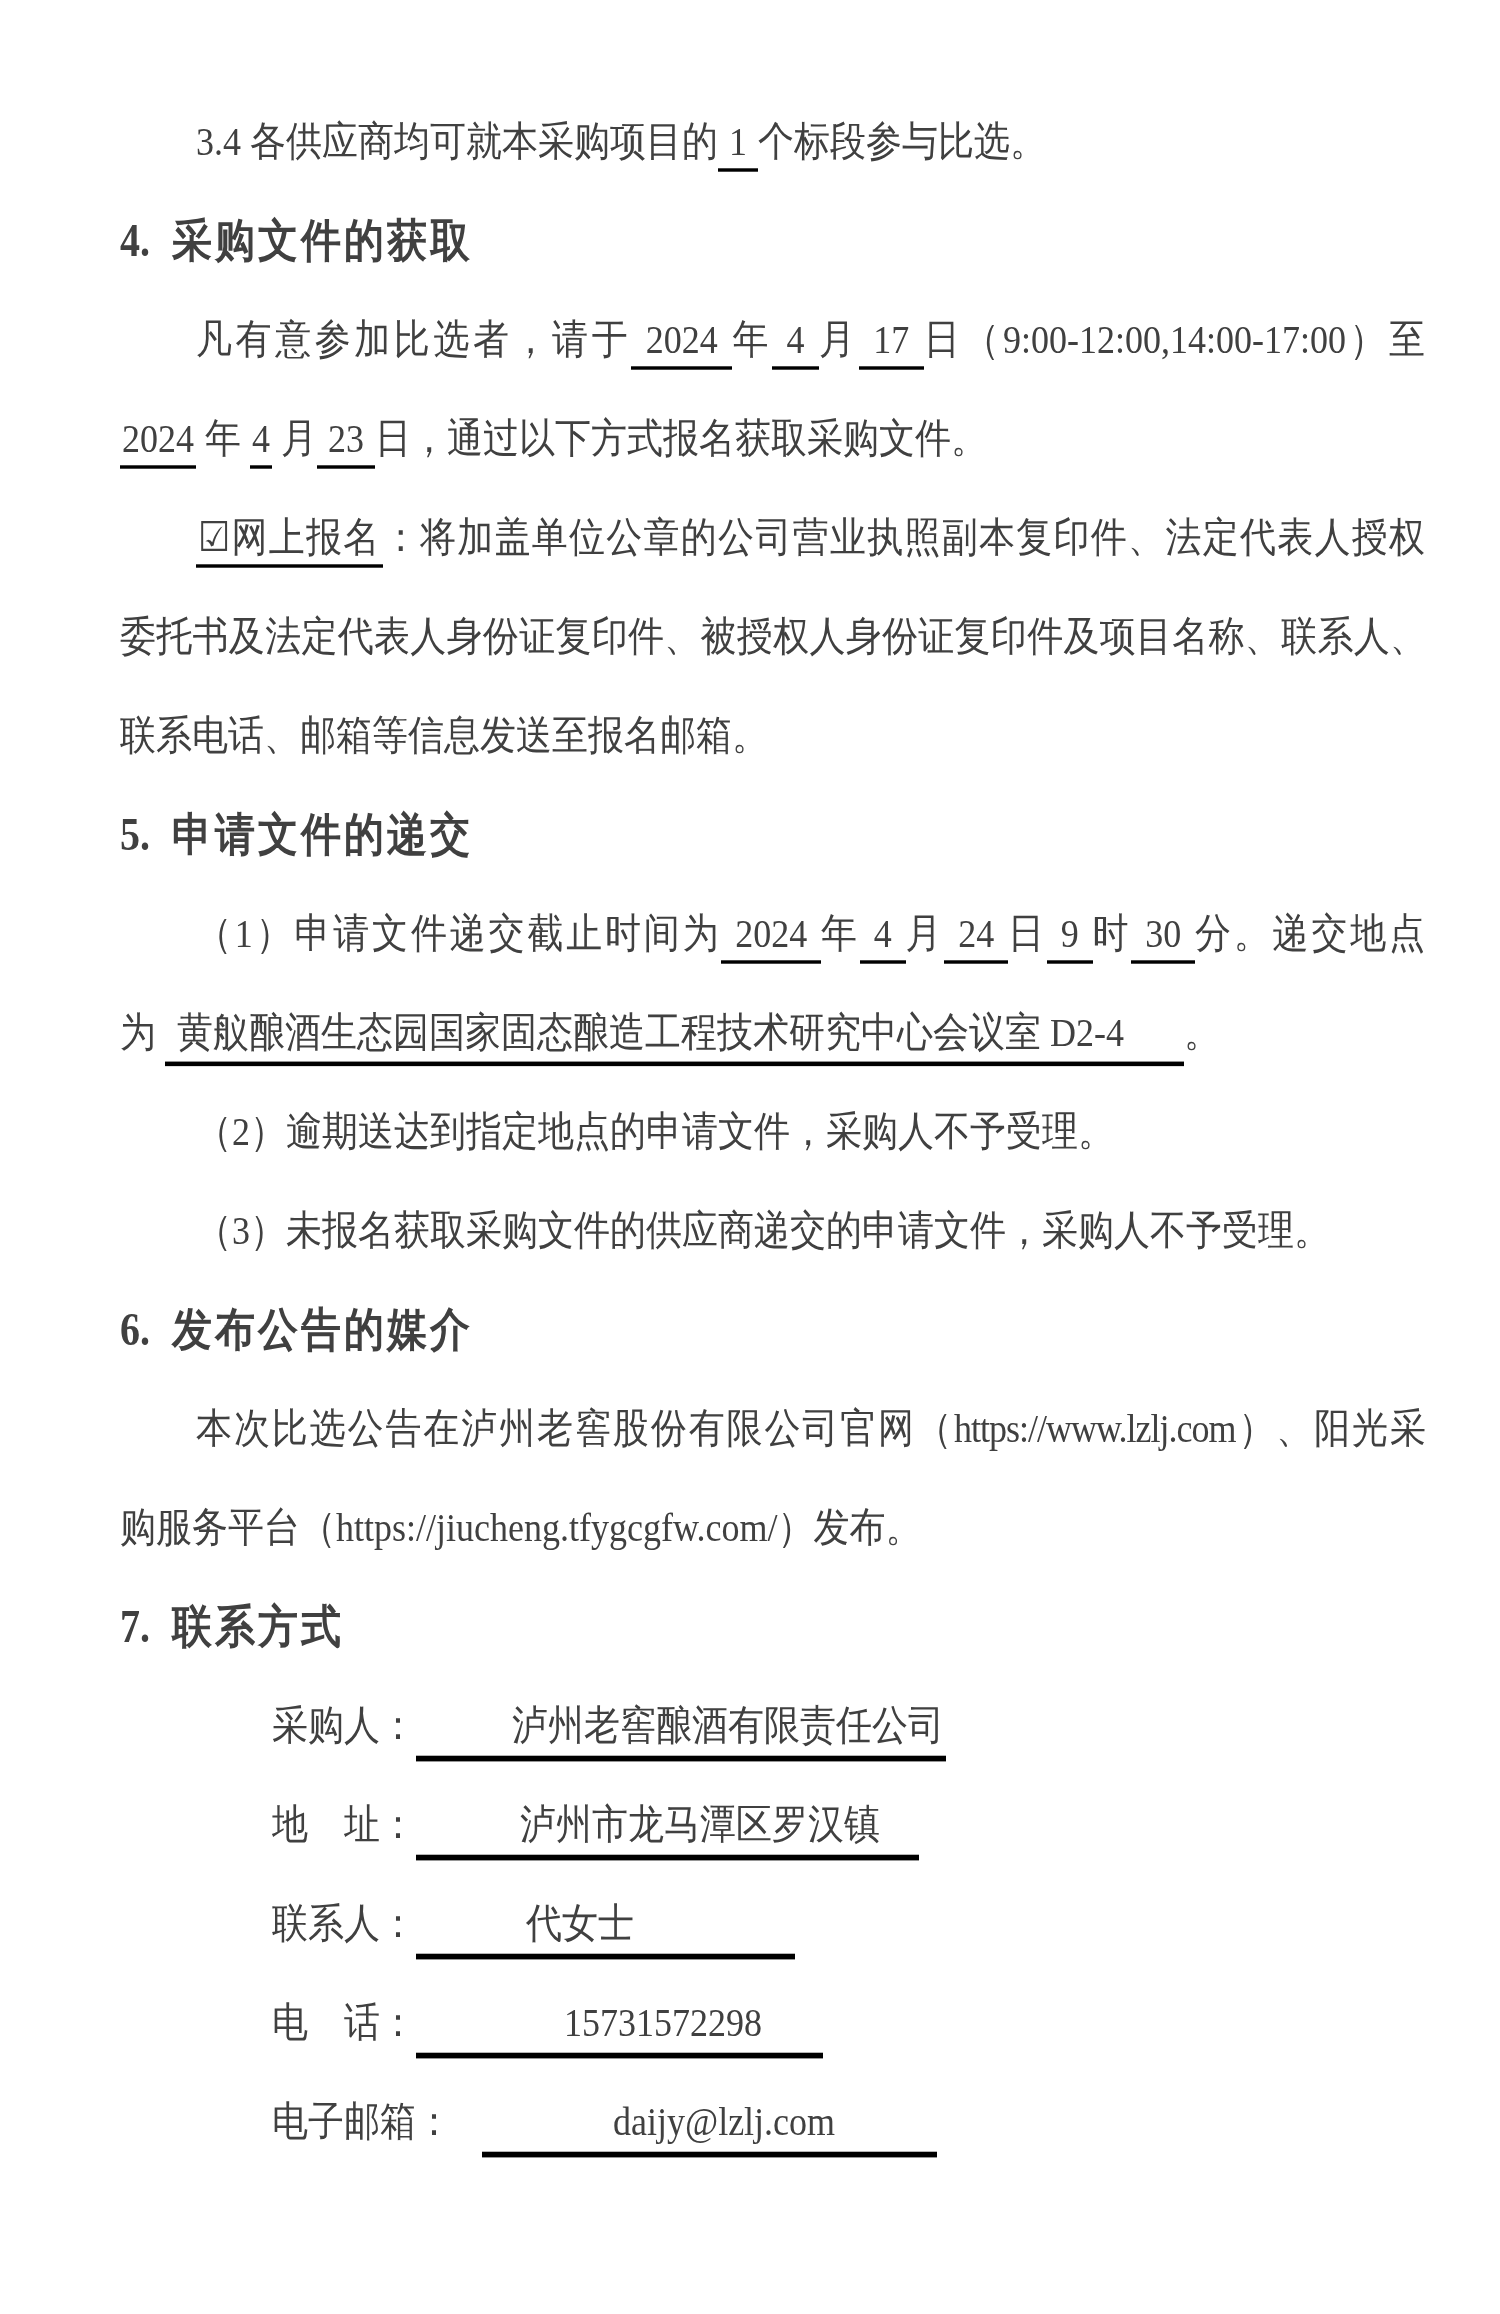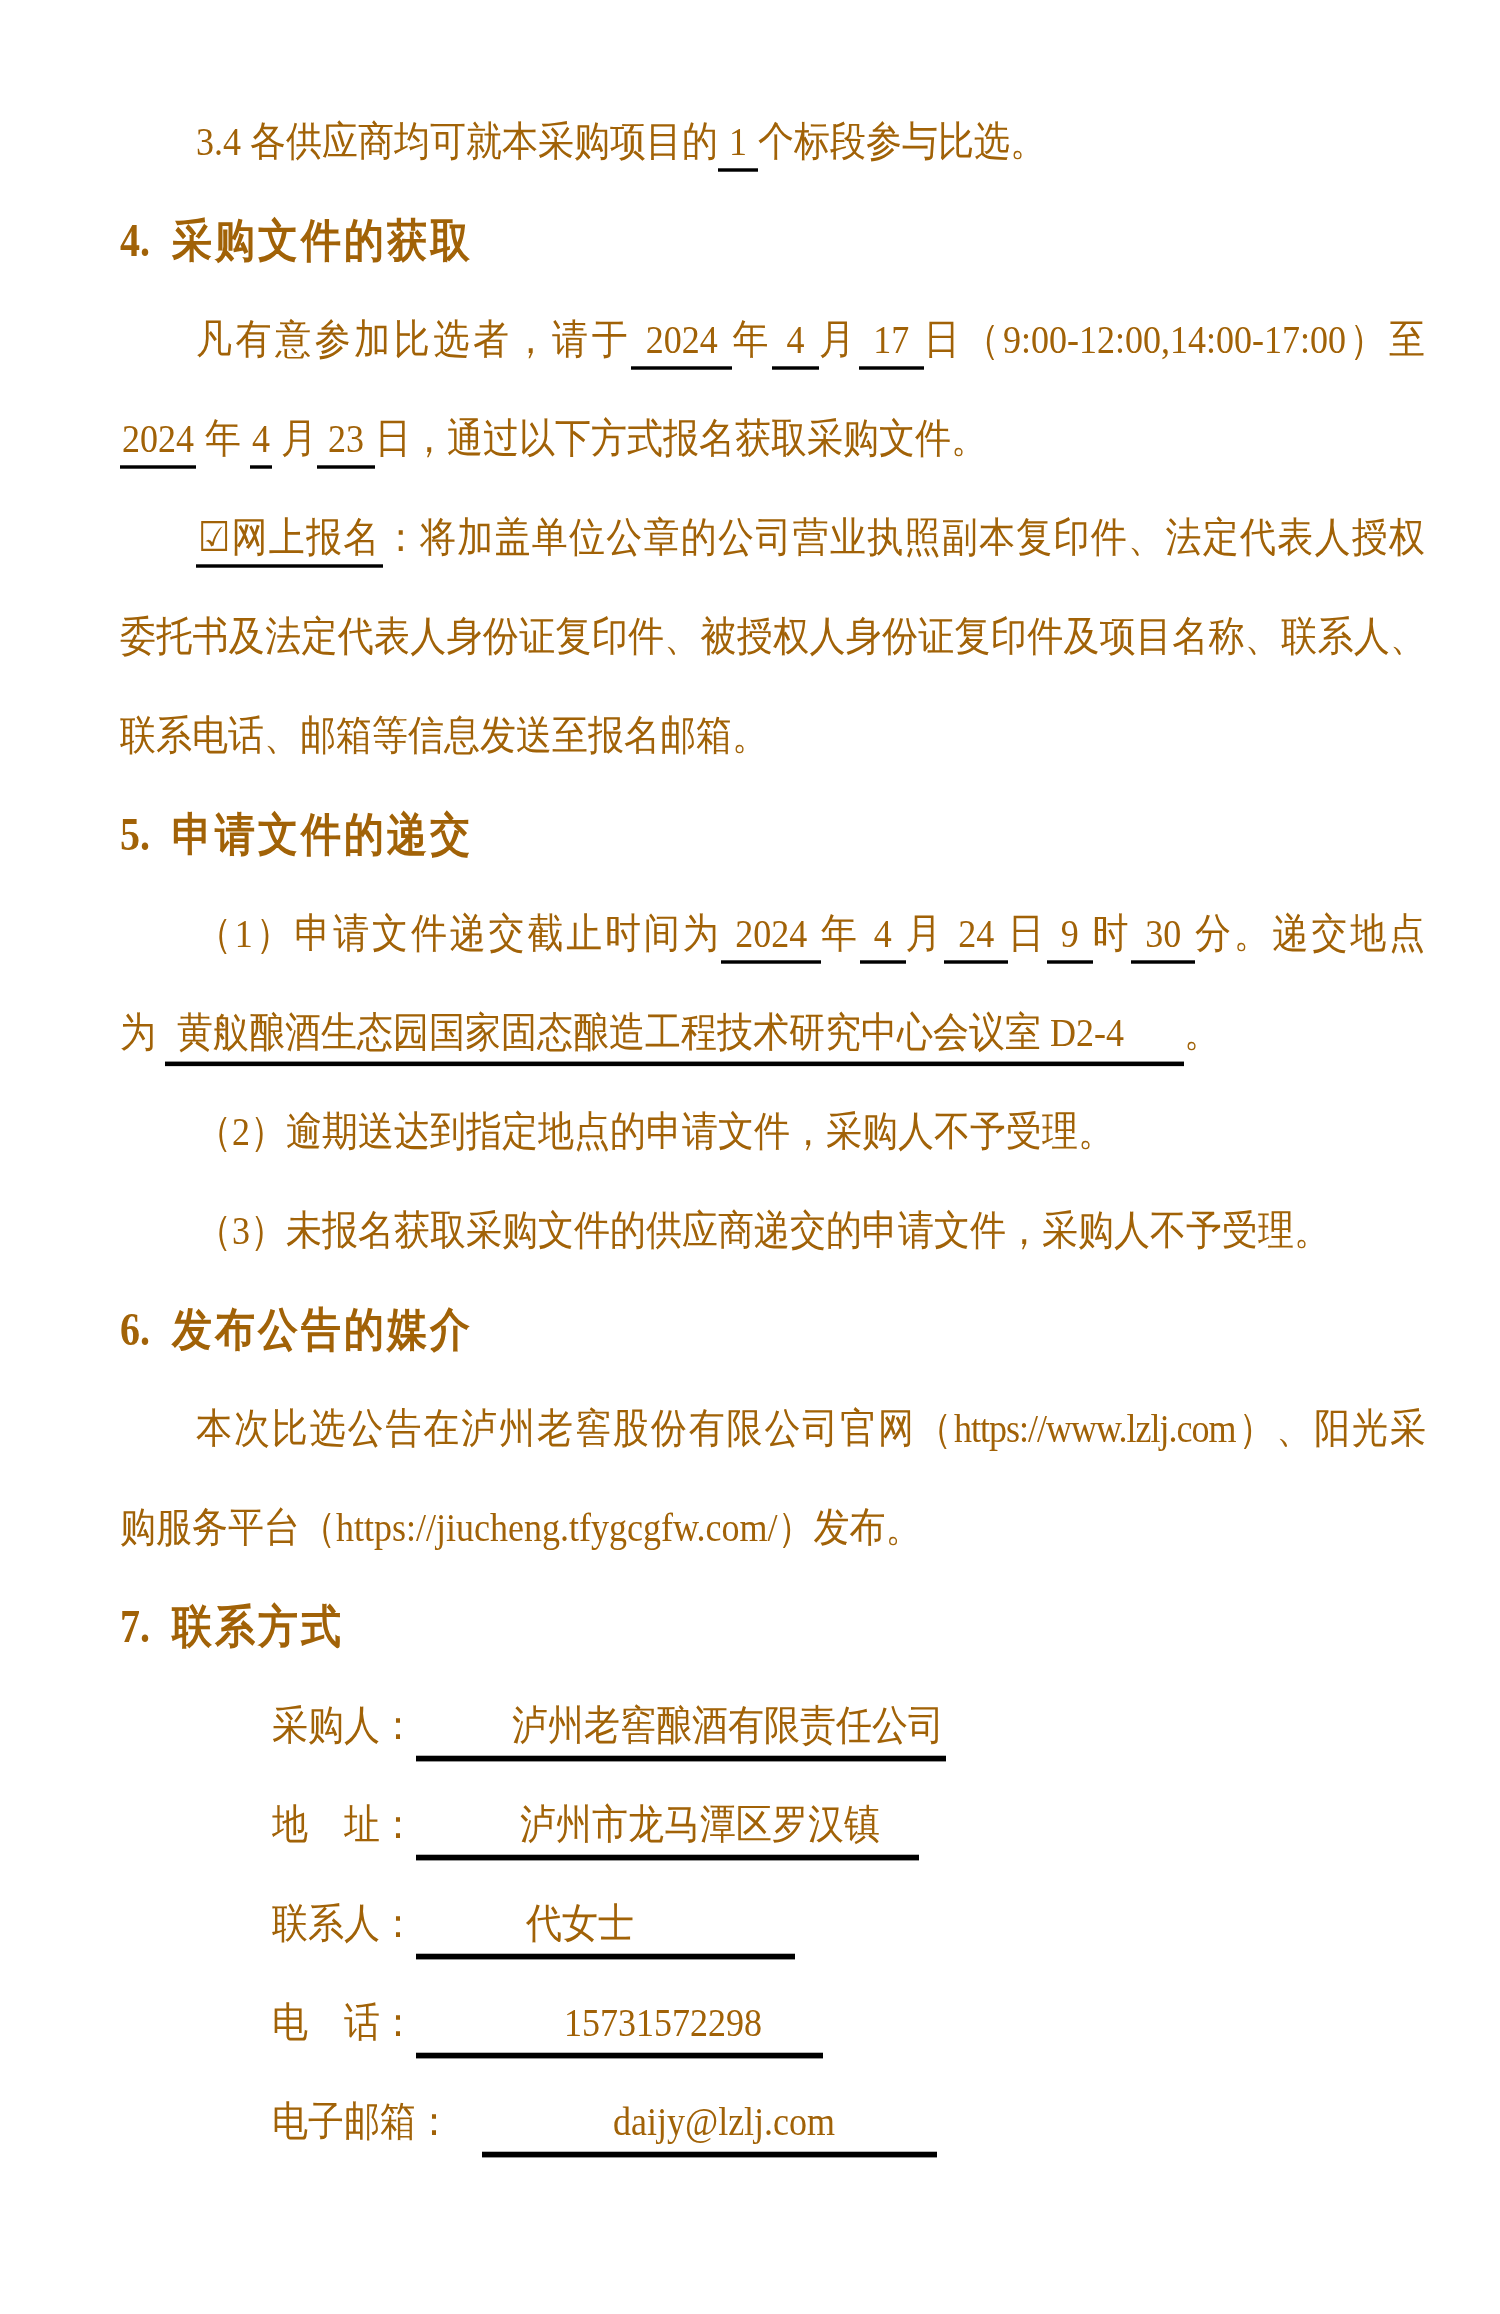--- a/index.html
+++ b/index.html
@@ -1,20 +1,20 @@
 <!DOCTYPE html>
 <html><head>
 <meta charset="utf-8">
 <style>
   html,body{margin:0;padding:0;background:#e8e8e8;}
   .page{
     position:relative;
     width:1500px;height:2314px;
     background:#ffffff;
-    color:#a16207;
+    color:#404040;
     font-family:"Liberation Serif","DejaVu Serif",serif;
     overflow:hidden;
   }
   .content{padding:92px 75px 0 120px;}
   .line{
     font-size:36px;
     line-height:99px;
     height:99px;
     transform:scaleY(1.14);
   }

